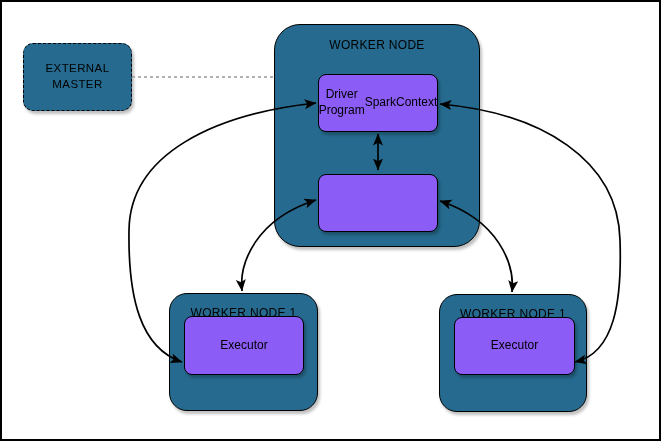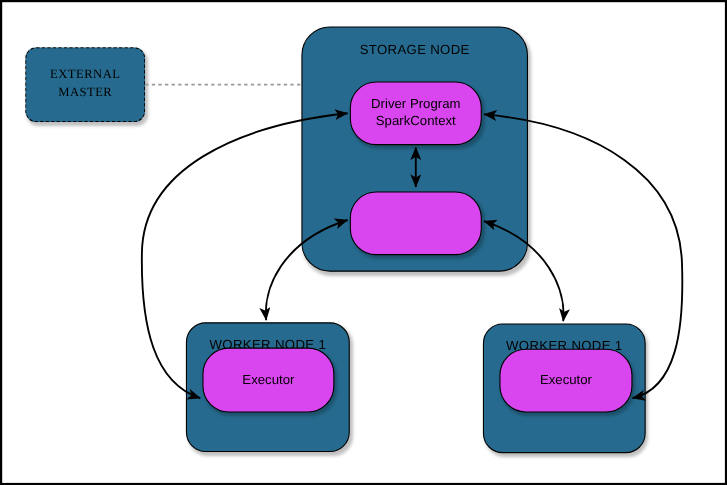--- a/index.html
+++ b/index.html
@@ -13,29 +13,29 @@
     font-family:"Liberation Sans", sans-serif;
     color:#000;
   }
   .node{
     position:absolute;
     background:#266B8F;
     border:1.5px solid #000;
     box-sizing:border-box;
     box-shadow:2px 3px 3px rgba(0,0,0,0.25);
   }
-  .node.dashed{border-style:dashed;font-family:Liberation Serif, serif;}
+  .node.dashed{border-style:dashed;}
   .proc{
     position:absolute;
-    background:#d946ef;
+    background:#8b5cf6;
     border:1.5px solid #000;
-    border-radius:24px;
+    border-radius:8px;
     box-sizing:border-box;
     box-shadow:2px 3px 3px rgba(0,0,0,0.25);
-    display:flex;flex-direction:column;align-items:center;justify-content:center;
+    display:flex;align-items:center;justify-content:center;
     font-size:12px;line-height:1.3;text-align:center;
   }
   .node-title{
     position:absolute;left:0;right:0;
     text-align:center;font-size:12px;letter-spacing:0.3px;
   }
   #external-storage{
     left:21px;top:41px;width:109px;height:68px;border-radius:10px;
     display:flex;flex-direction:column;align-items:center;justify-content:center;
     font-size:11.5px;line-height:1.35;letter-spacing:0.4px;text-align:center;
@@ -55,21 +55,21 @@
 <body>
 
 <div class="canvas">
 
   <div class="node dashed" id="external-storage">
     <span>EXTERNAL</span>
     <span>MASTER</span>
   </div>
 
   <div class="node" id="master-node">
-    <div class="node-title" id="master-title">STORAGE NODE</div>
+    <div class="node-title" id="master-title">WORKER NODE</div>
     <div class="proc" id="driver-program">
       <span>Driver Program</span>
       <span>SparkContext</span>
     </div>
     <div class="proc" id="resource-manager">
     </div>
   </div>
 
   <div class="node" id="worker-node-1">
     <div class="node-title worker-title">WORKER NODE 1</div>

